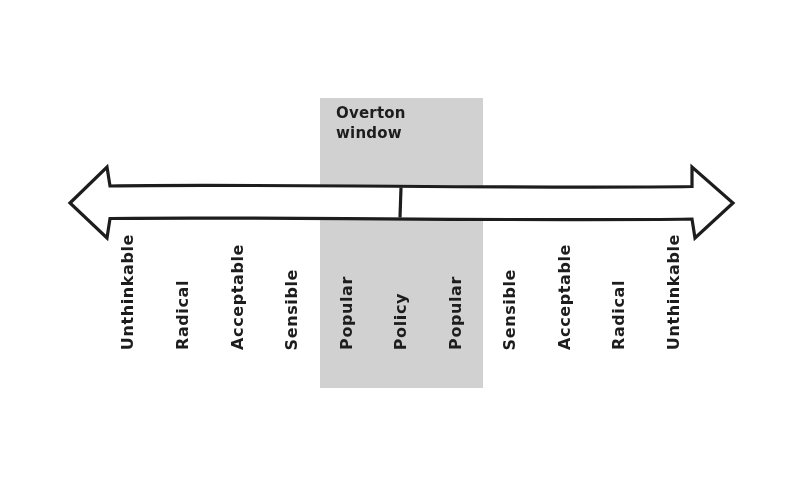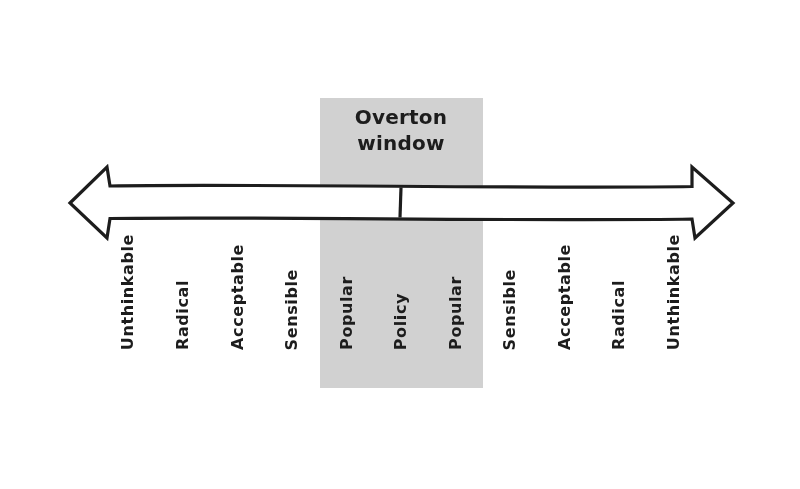--- a/index.html
+++ b/index.html
@@ -26,23 +26,23 @@
     top: 98px;
     width: 163px;
     height: 290px;
     background: var(--window-fill);
   }
   .window-title {
     position: absolute;
     left: 336px;
     top: 104px;
     width: 130px;
-    text-align: center;
+    text-align: left;
     font-weight: bold;
-    font-size: 20px;
+    font-size: 15px;
     line-height: 1.3;
     letter-spacing: 0.2px;
     color: var(--ink);
   }
   .arrow-svg {
     position: absolute;
     left: 0;
     top: 0;
     width: 800px;
     height: 489px;

